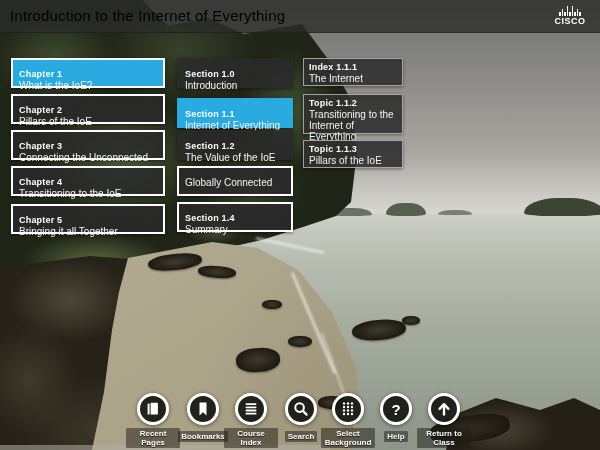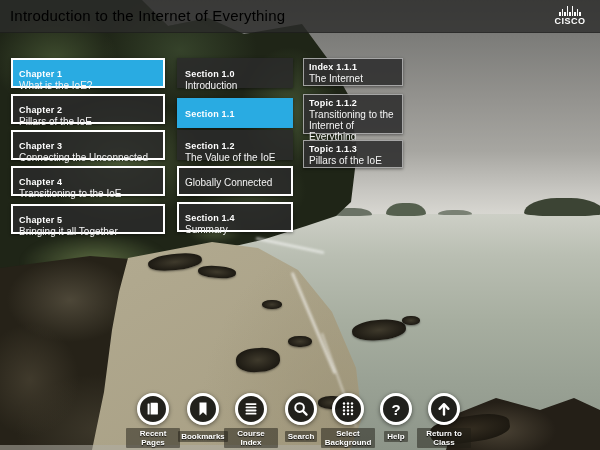--- a/index.html
+++ b/index.html
@@ -175,20 +175,21 @@
     <div class="nb-title">Chapter 5</div>
     <div class="nb-sub">Bringing it all Together</div>
   </div>
 
   <div class="navbox col-se se1">
     <div class="nb-title">Section 1.0</div>
     <div class="nb-sub">Introduction</div>
   </div>
   <div class="navbox col-se se2 blue">
     <div class="nb-title">Section 1.1</div>
+    <div class="nb-sub">Internet of Everything</div>
   </div>
   <div class="navbox col-se se3">
     <div class="nb-title">Section 1.2</div>
     <div class="nb-sub">The Value of the IoE</div>
   </div>
   <div class="navbox col-se se4 bordered">
     <div class="nb-sub">Globally Connected</div>
   </div>
   <div class="navbox col-se se5 bordered">
     <div class="nb-title">Section 1.4</div>

